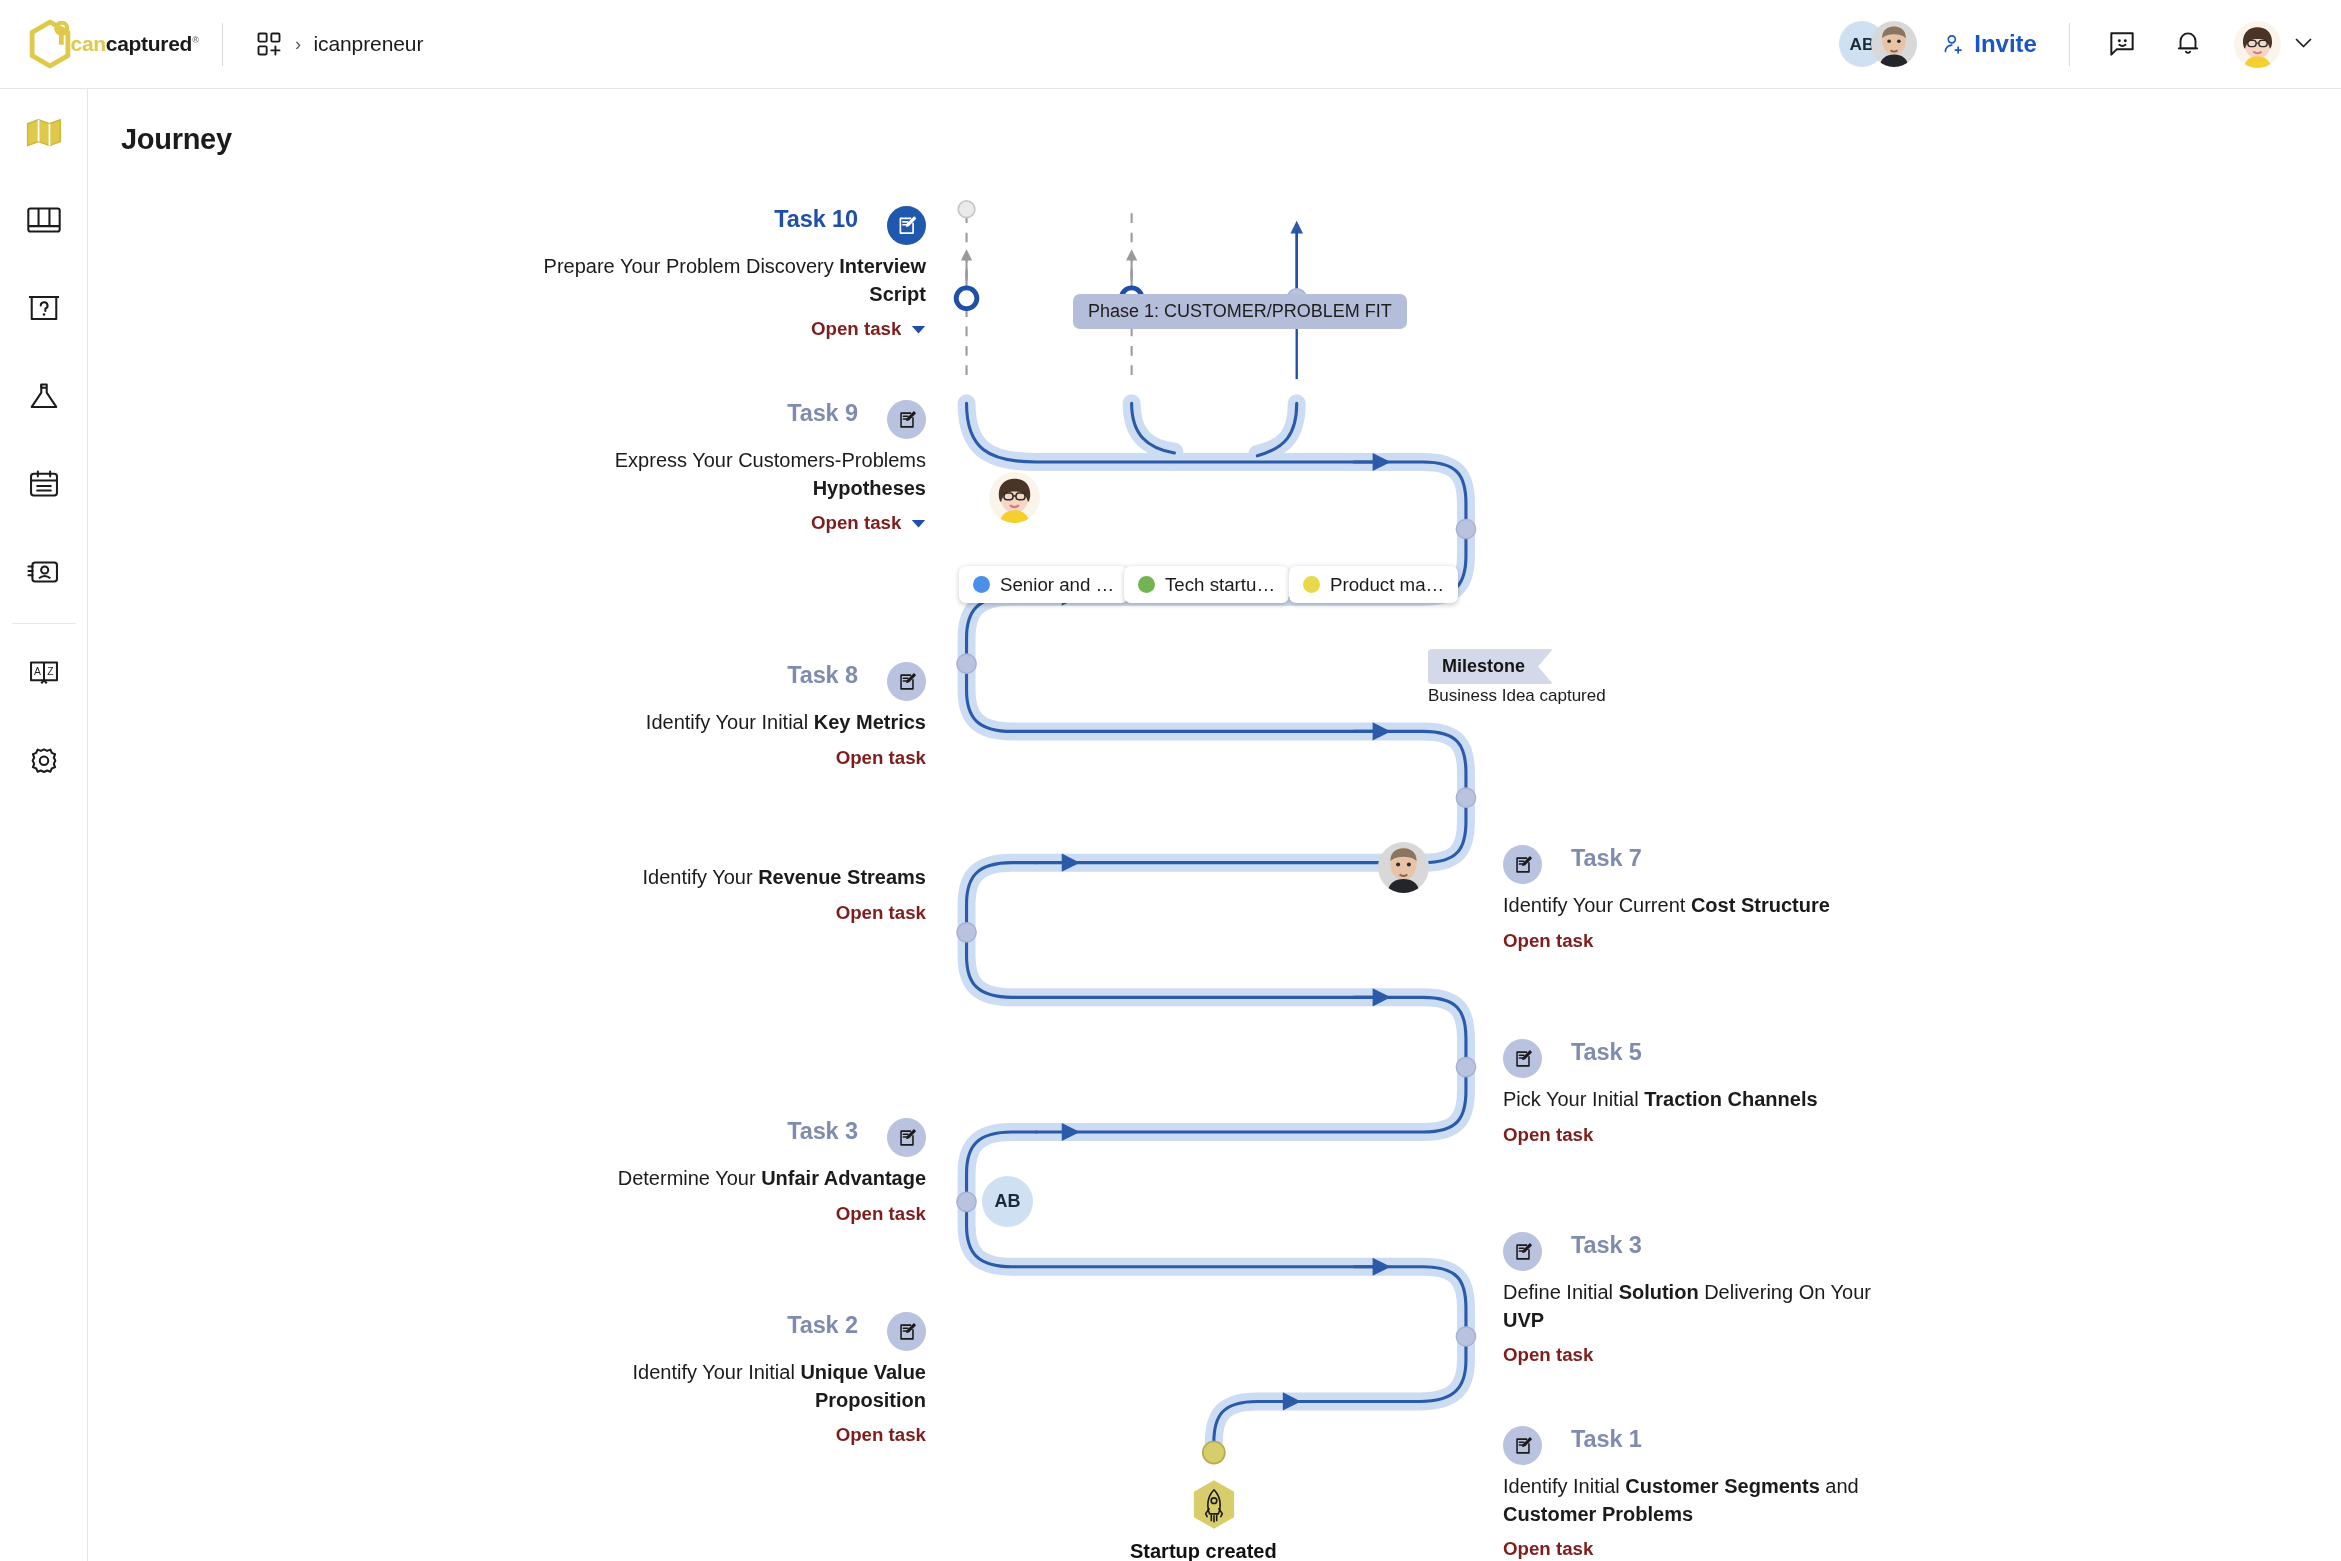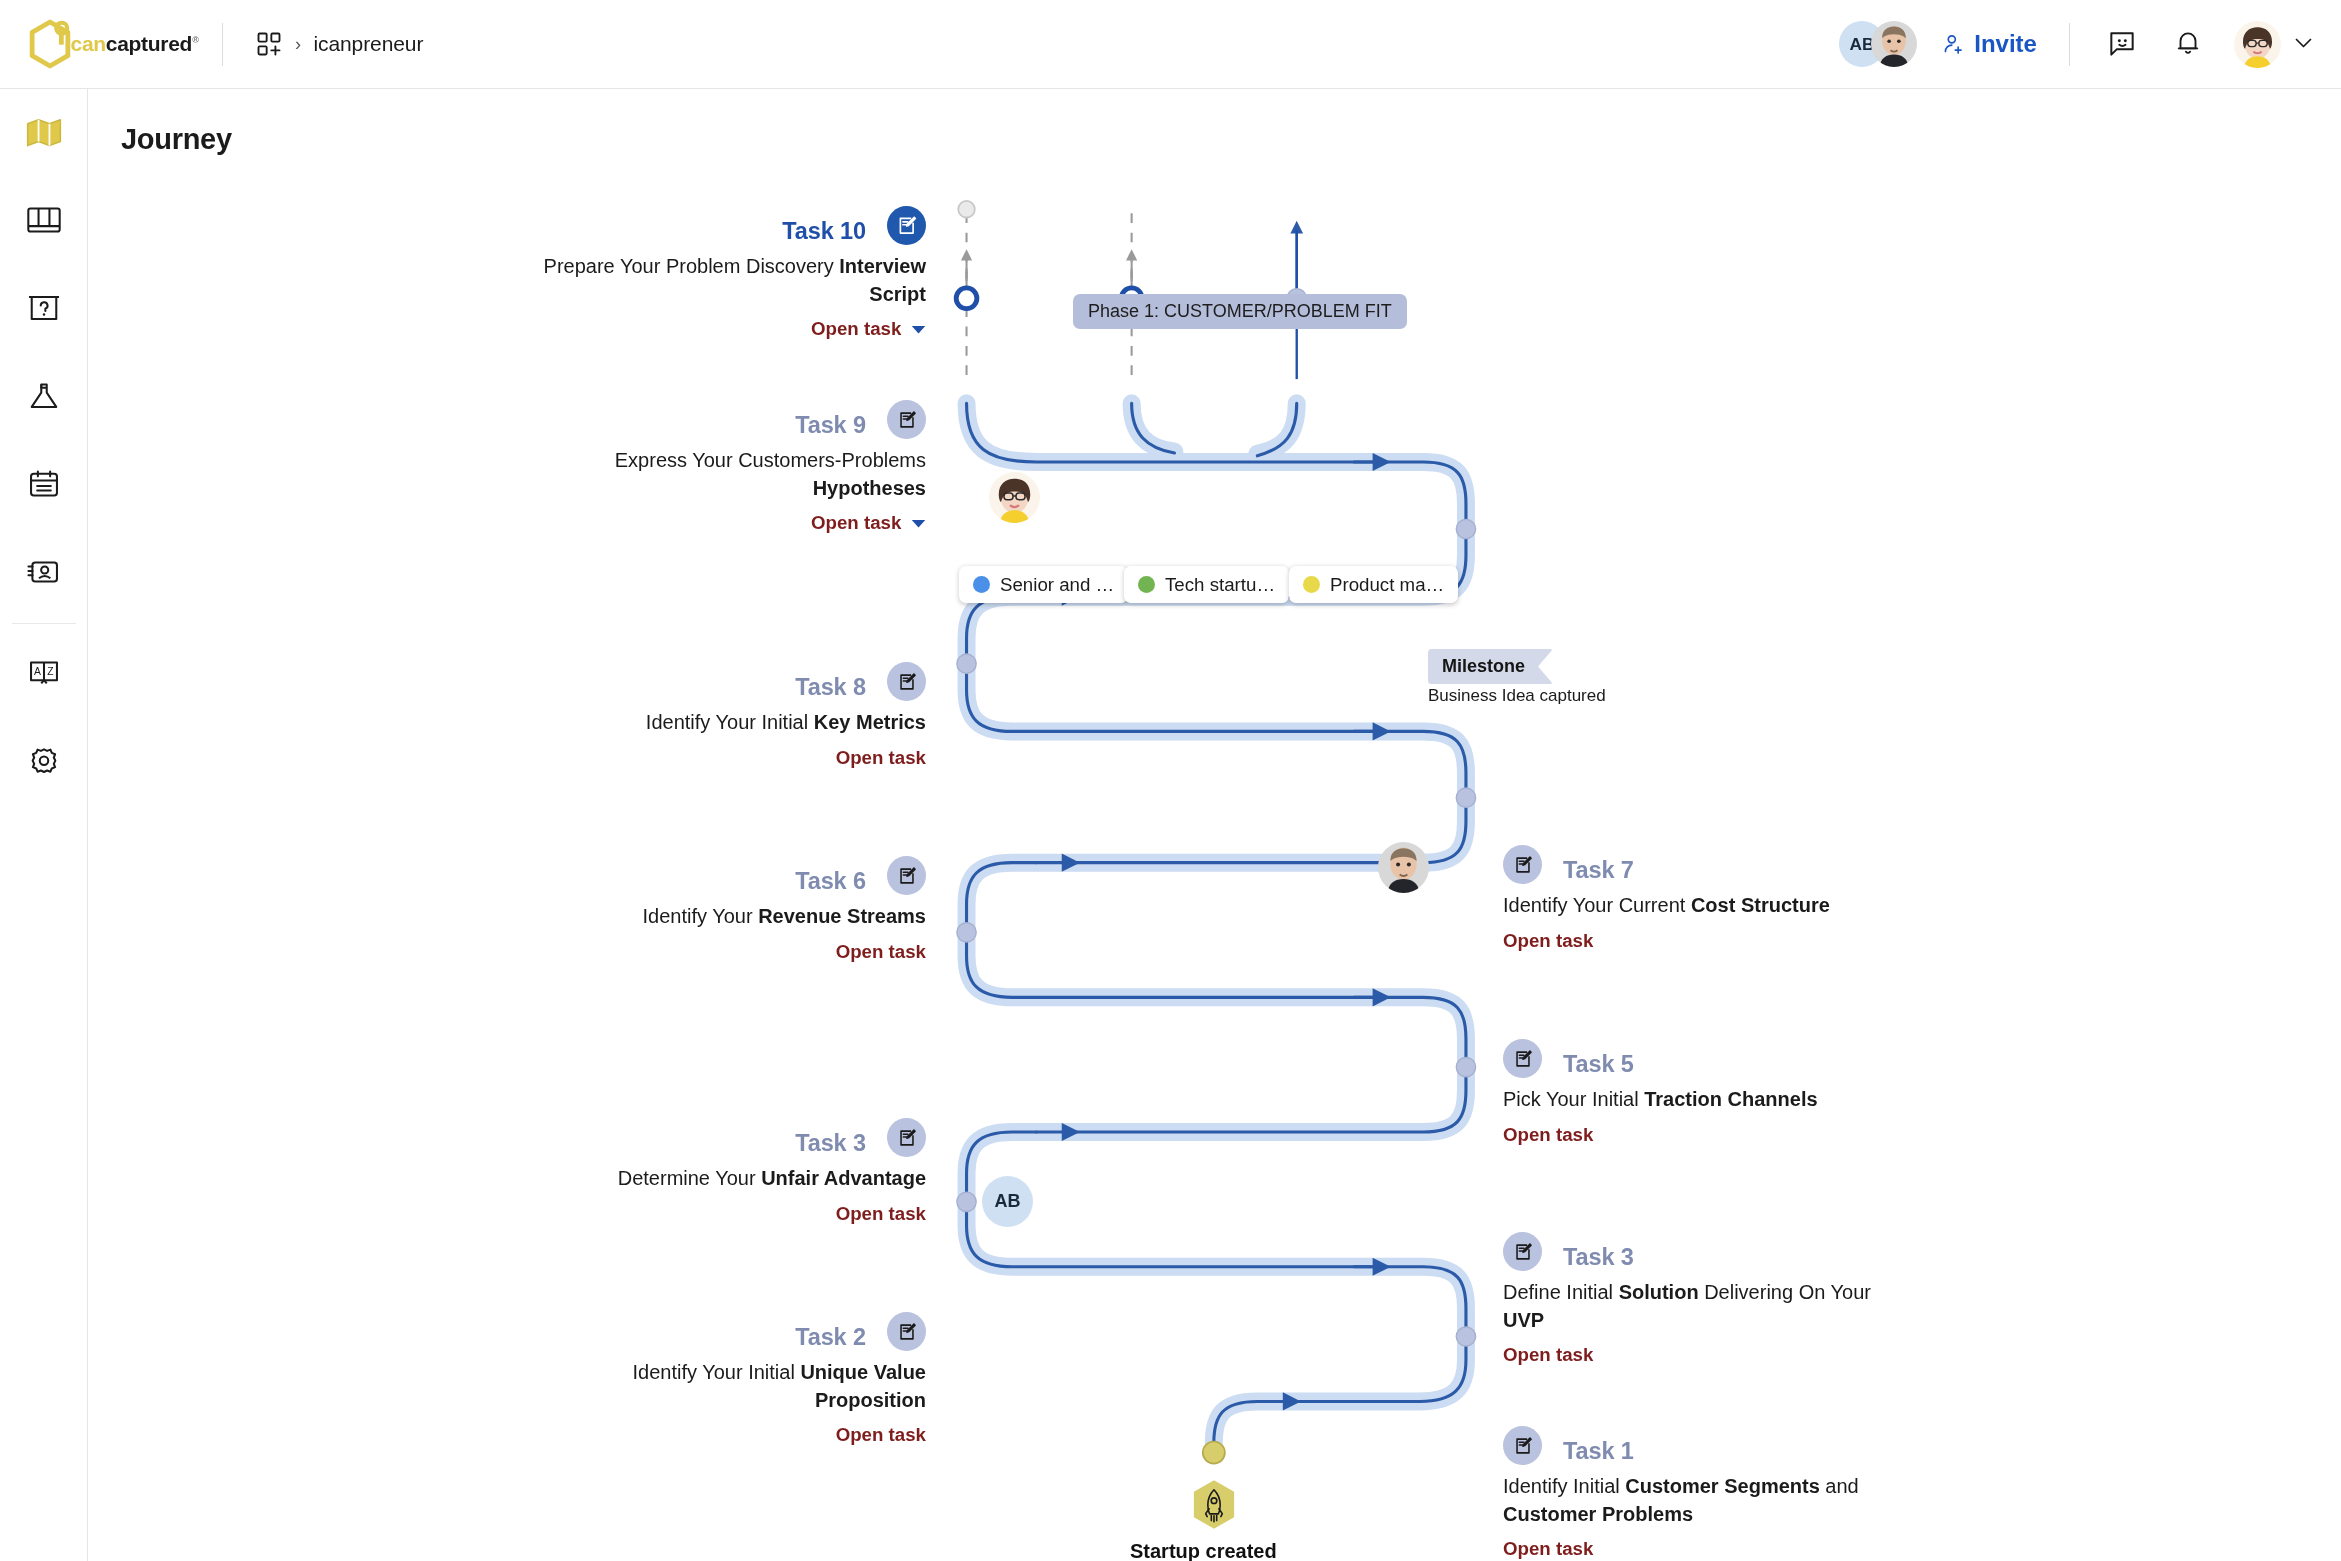--- a/index.html
+++ b/index.html
@@ -67,21 +67,21 @@
     position:absolute; background:#fff; border-radius:7px;
     box-shadow:0 1.4px 4.8px rgba(0,0,0,.22);
     padding:7.6px 14px; display:flex; align-items:center;
     font-size:18.7px; color:#1b1b1b; white-space:nowrap; cursor:pointer;
   }
   .chip .dot { width:17.3px; height:17.3px; border-radius:50%; margin-right:9.7px; flex:0 0 auto;}
 
   
   .task { position:absolute; }
   .task.right-align { text-align:right; }
-  .task-head { display:flex; align-items:flex-end; gap:21px; }
+  .task-head { display:flex; align-items:flex-start; gap:29px; }
   .task.right-align .task-head { justify-content:flex-end; }
   .task-num { font-size:23.5px; font-weight:700; color:#7f8cb0; letter-spacing:-0.1px; }
   .task-num.active { color:#1f4fa8; }
   .badge { width:39px; height:39px; border-radius:50%; background:#b9c2de;
            display:flex; align-items:center; justify-content:center; flex:0 0 auto; cursor:pointer;}
   .badge.active { background:#2058ae; }
   .task-desc { font-size:20px; color:#1b1b1b; line-height:1.38; margin-top:8.3px; }
   .task-desc b { font-weight:700; }
   .open-task { margin-top:9.7px; font-size:18.7px; font-weight:700; color:#7f1d1d; cursor:pointer;
                display:inline-flex; align-items:center; gap:9.7px; }
@@ -495,30 +495,20 @@
       </div>
       <div class="task-desc">
         <span>Identify Your Initial </span><b>Key Metrics</b>
       </div>
       <div class="open-task">
         <span>Open task</span>
       </div>
     </div>
 
     <div class="task right-align" style="left:525px; top:767px; width:401px;">
-      <div class="task-head">
-        <span class="task-num">Task 6</span>
-        <span class="badge">
-          <svg width="22" height="22" viewBox="0 0 24 24" fill="none" stroke="#1b1b1b" stroke-width="1.7" stroke-linejoin="round">
-            <path d="M16.5 4.5H5.5v15h13V9"></path>
-              <path d="M8 8h5M8 11h4" stroke-linecap="round"></path>
-            <path d="M19.6 3.4l1.2 1.2-7 7-1.8.6.6-1.8z"></path>
-          </svg>
-        </span>
-      </div>
       <div class="task-desc">
         <span>Identify Your </span><b>Revenue Streams</b>
       </div>
       <div class="open-task">
         <span>Open task</span>
       </div>
     </div>
 
     <div class="task right-align" style="left:525px; top:1029px; width:401px;">
       <div class="task-head">

